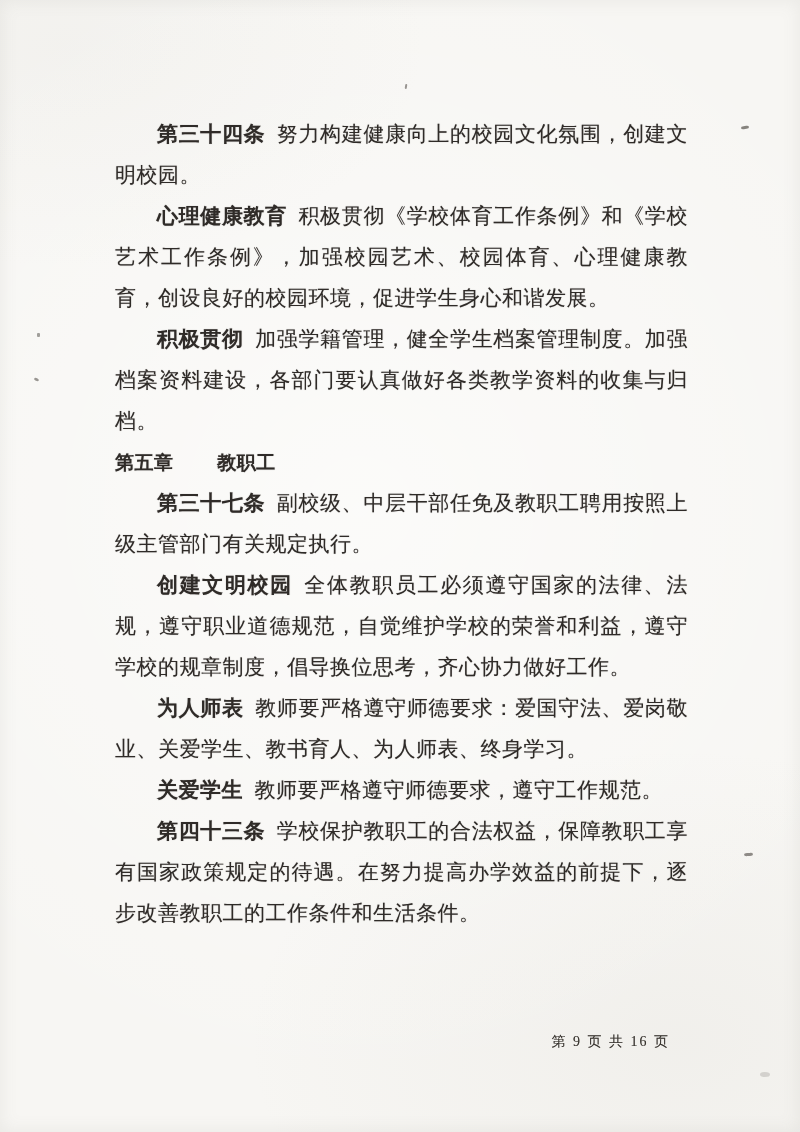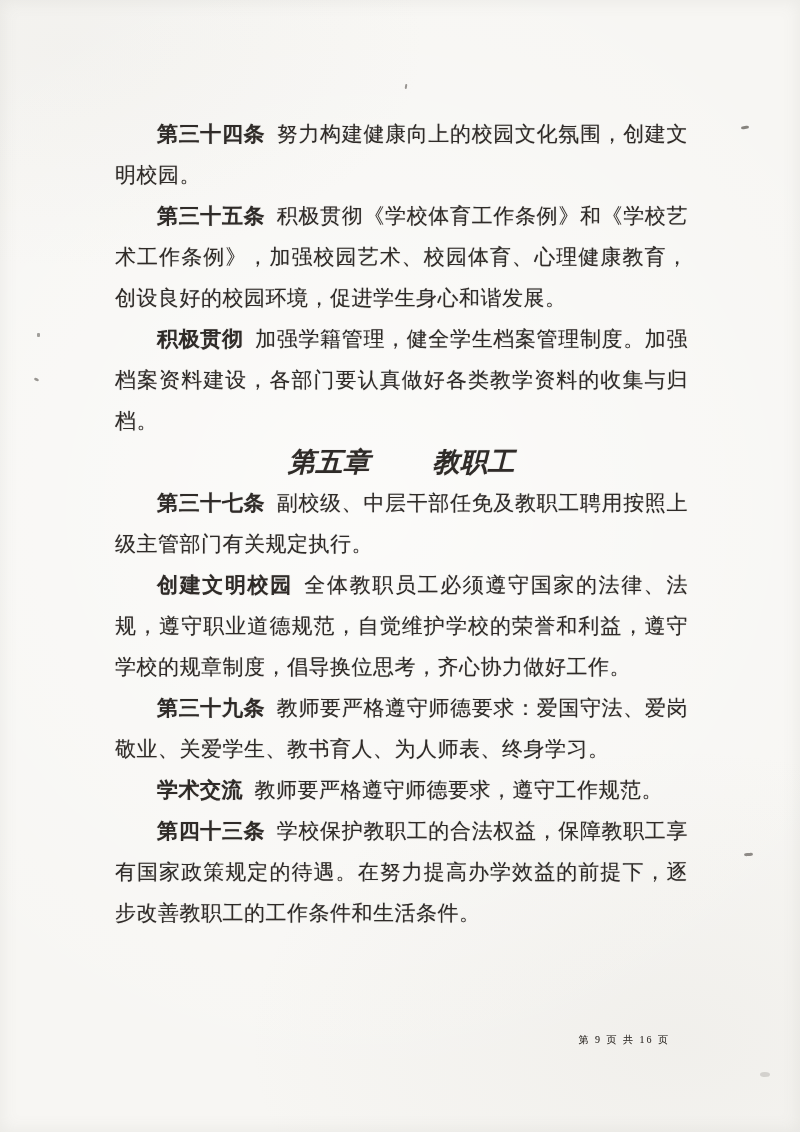--- a/index.html
+++ b/index.html
@@ -24,30 +24,29 @@
     line-height:41px;
     letter-spacing:0.5px;
     text-align:justify;
     text-justify:inter-ideograph;
     text-shadow:0 0 1px rgba(47,43,40,0.38);
   }
   .para{margin:0;text-indent:2em;}
   .num{font-weight:bold;margin-right:0.55em;}
   .chapter{
     margin:0;text-indent:0;
-    text-align:center;
+    text-align:left;
     font-weight:bold;
-    font-size:27px;
-    font-style:italic;
+    font-size:19px;
   }
   .chapter-gap{display:inline-block;width:2.3em;}
   .footer{
     position:absolute;
     top:1033px; right:130px;
-    font-size:10px;
+    font-size:14px;
     letter-spacing:2px;
     color:#38342f;
     text-shadow:0 0 0.5px rgba(47,43,40,0.4);
   }
   .speck{position:absolute;background:#4a453f;border-radius:1px;}
   .speck.s1{left:405px;top:84px;width:2px;height:5px;opacity:.55;transform:rotate(8deg);}
   .speck.s2{left:741px;top:126px;width:8px;height:3px;opacity:.65;border-radius:40%/60%;transform:rotate(-6deg);}
   .speck.s3{left:37px;top:333px;width:3px;height:4px;opacity:.5;}
   .speck.s4{left:34px;top:378px;width:5px;height:3px;opacity:.55;transform:rotate(25deg);border-radius:50%;}
   .speck.s5{left:744px;top:853px;width:9px;height:3px;opacity:.6;border-radius:40%/60%;transform:rotate(-4deg);}
@@ -55,35 +54,35 @@
 </style>
 </head>
 <body>
 
 <div class="page">
 
   <div class="doc-body">
 
     <p class="para"><span class="num">第三十四条</span><span>努力构建健康向上的校园文化氛围，创建文明校园。</span></p>
 
-    <p class="para"><span class="num">第三十五条</span><span>积极贯彻《学校体育工作条例》和《学校艺术工作条例》，加强校园艺术、校园体育、心理健康教育，创设良好的校园环境，促进学生身心和谐发展。</span></p>
+    <p class="para"><span class="num">心理健康教育</span><span>积极贯彻《学校体育工作条例》和《学校艺术工作条例》，加强校园艺术、校园体育、心理健康教育，创设良好的校园环境，促进学生身心和谐发展。</span></p>
 
     <p class="para"><span class="num">积极贯彻</span><span>加强学籍管理，健全学生档案管理制度。加强档案资料建设，各部门要认真做好各类教学资料的收集与归档。</span></p>
 
     <p class="chapter"><span>第五章</span><span class="chapter-gap"></span><span>教职工</span></p>
 
     <p class="para"><span class="num">第三十七条</span><span>副校级、中层干部任免及教职工聘用按照上级主管部门有关规定执行。</span></p>
 
     <p class="para"><span class="num">创建文明校园</span><span>全体教职员工必须遵守国家的法律、法规，遵守职业道德规范，自觉维护学校的荣誉和利益，遵守学校的规章制度，倡导换位思考，齐心协力做好工作。</span></p>
 
-    <p class="para"><span class="num">第三十九条</span><span>教师要严格遵守师德要求：爱国守法、爱岗敬业、关爱学生、教书育人、为人师表、终身学习。</span></p>
+    <p class="para"><span class="num">为人师表</span><span>教师要严格遵守师德要求：爱国守法、爱岗敬业、关爱学生、教书育人、为人师表、终身学习。</span></p>
 
 
 
-    <p class="para"><span class="num">学术交流</span><span>教师要严格遵守师德要求，遵守工作规范。</span></p>
+    <p class="para"><span class="num">关爱学生</span><span>教师要严格遵守师德要求，遵守工作规范。</span></p>
 
     <p class="para"><span class="num">第四十三条</span><span>学校保护教职工的合法权益，保障教职工享有国家政策规定的待遇。在努力提高办学效益的前提下，逐步改善教职工的工作条件和生活条件。</span></p>
 
   </div>
 
   <div class="footer">第 9 页 共 16 页</div>
 
   <div class="speck s1"></div>
   <div class="speck s2"></div>
   <div class="speck s3"></div>

